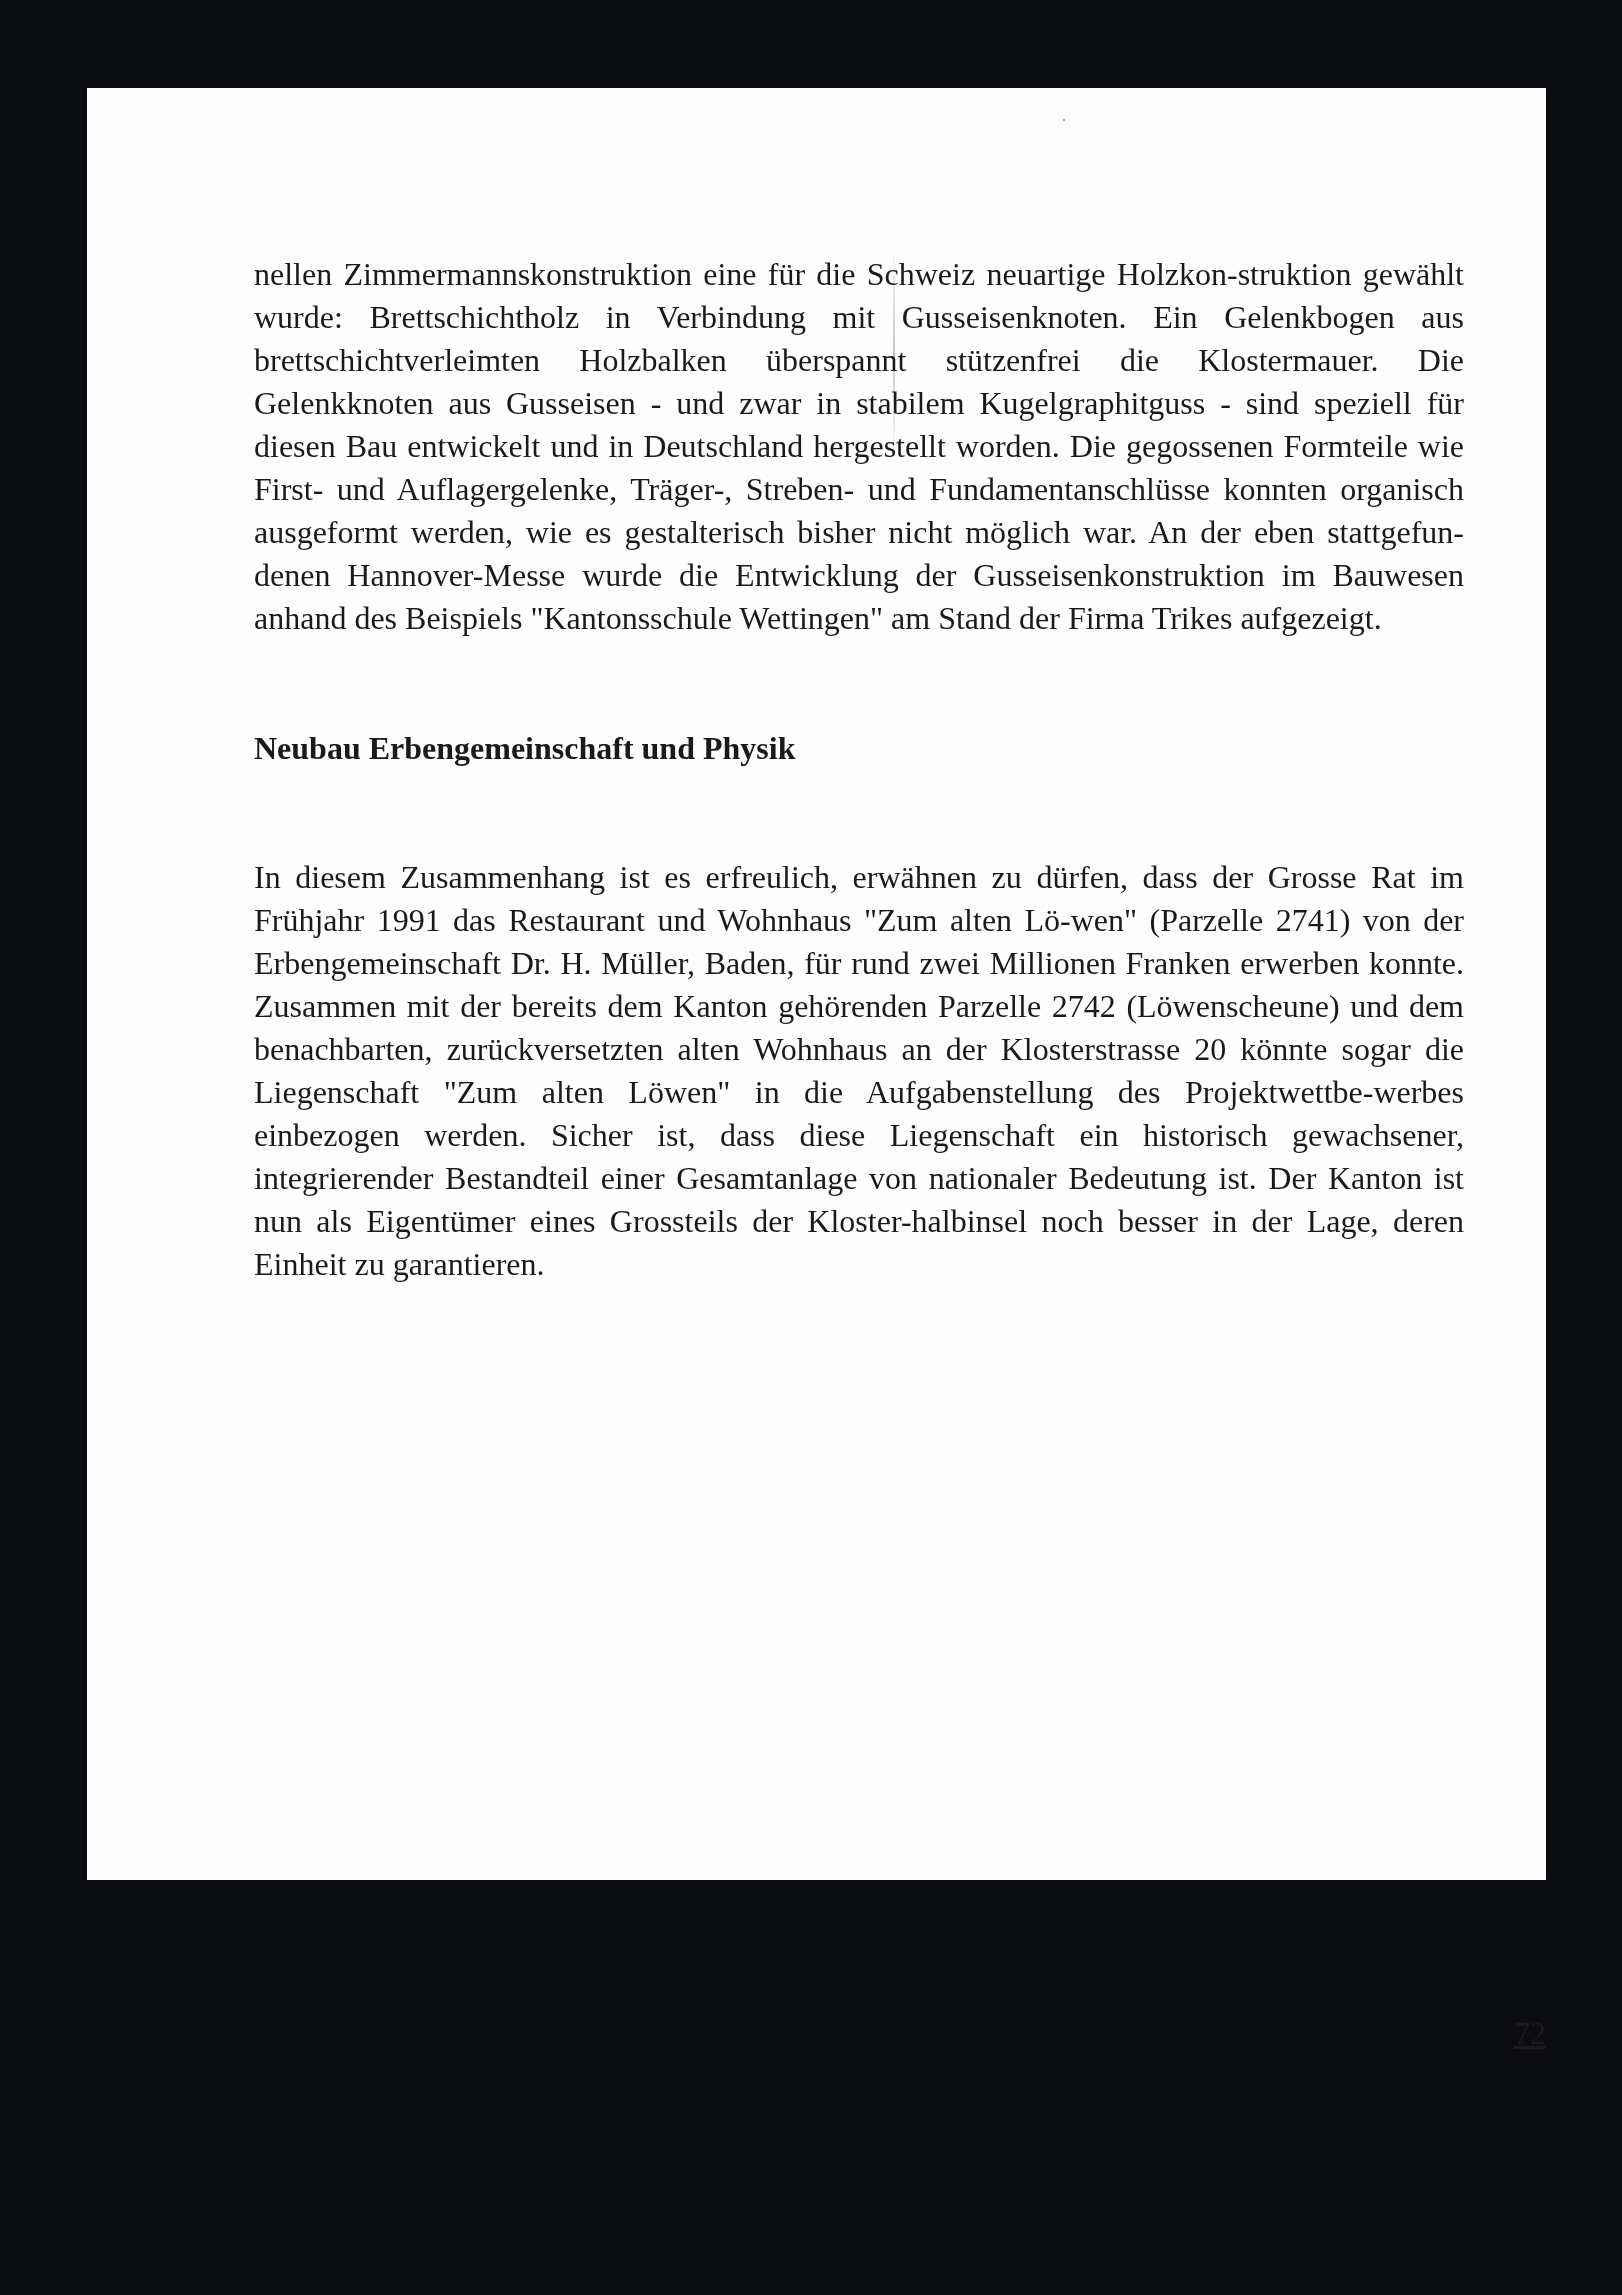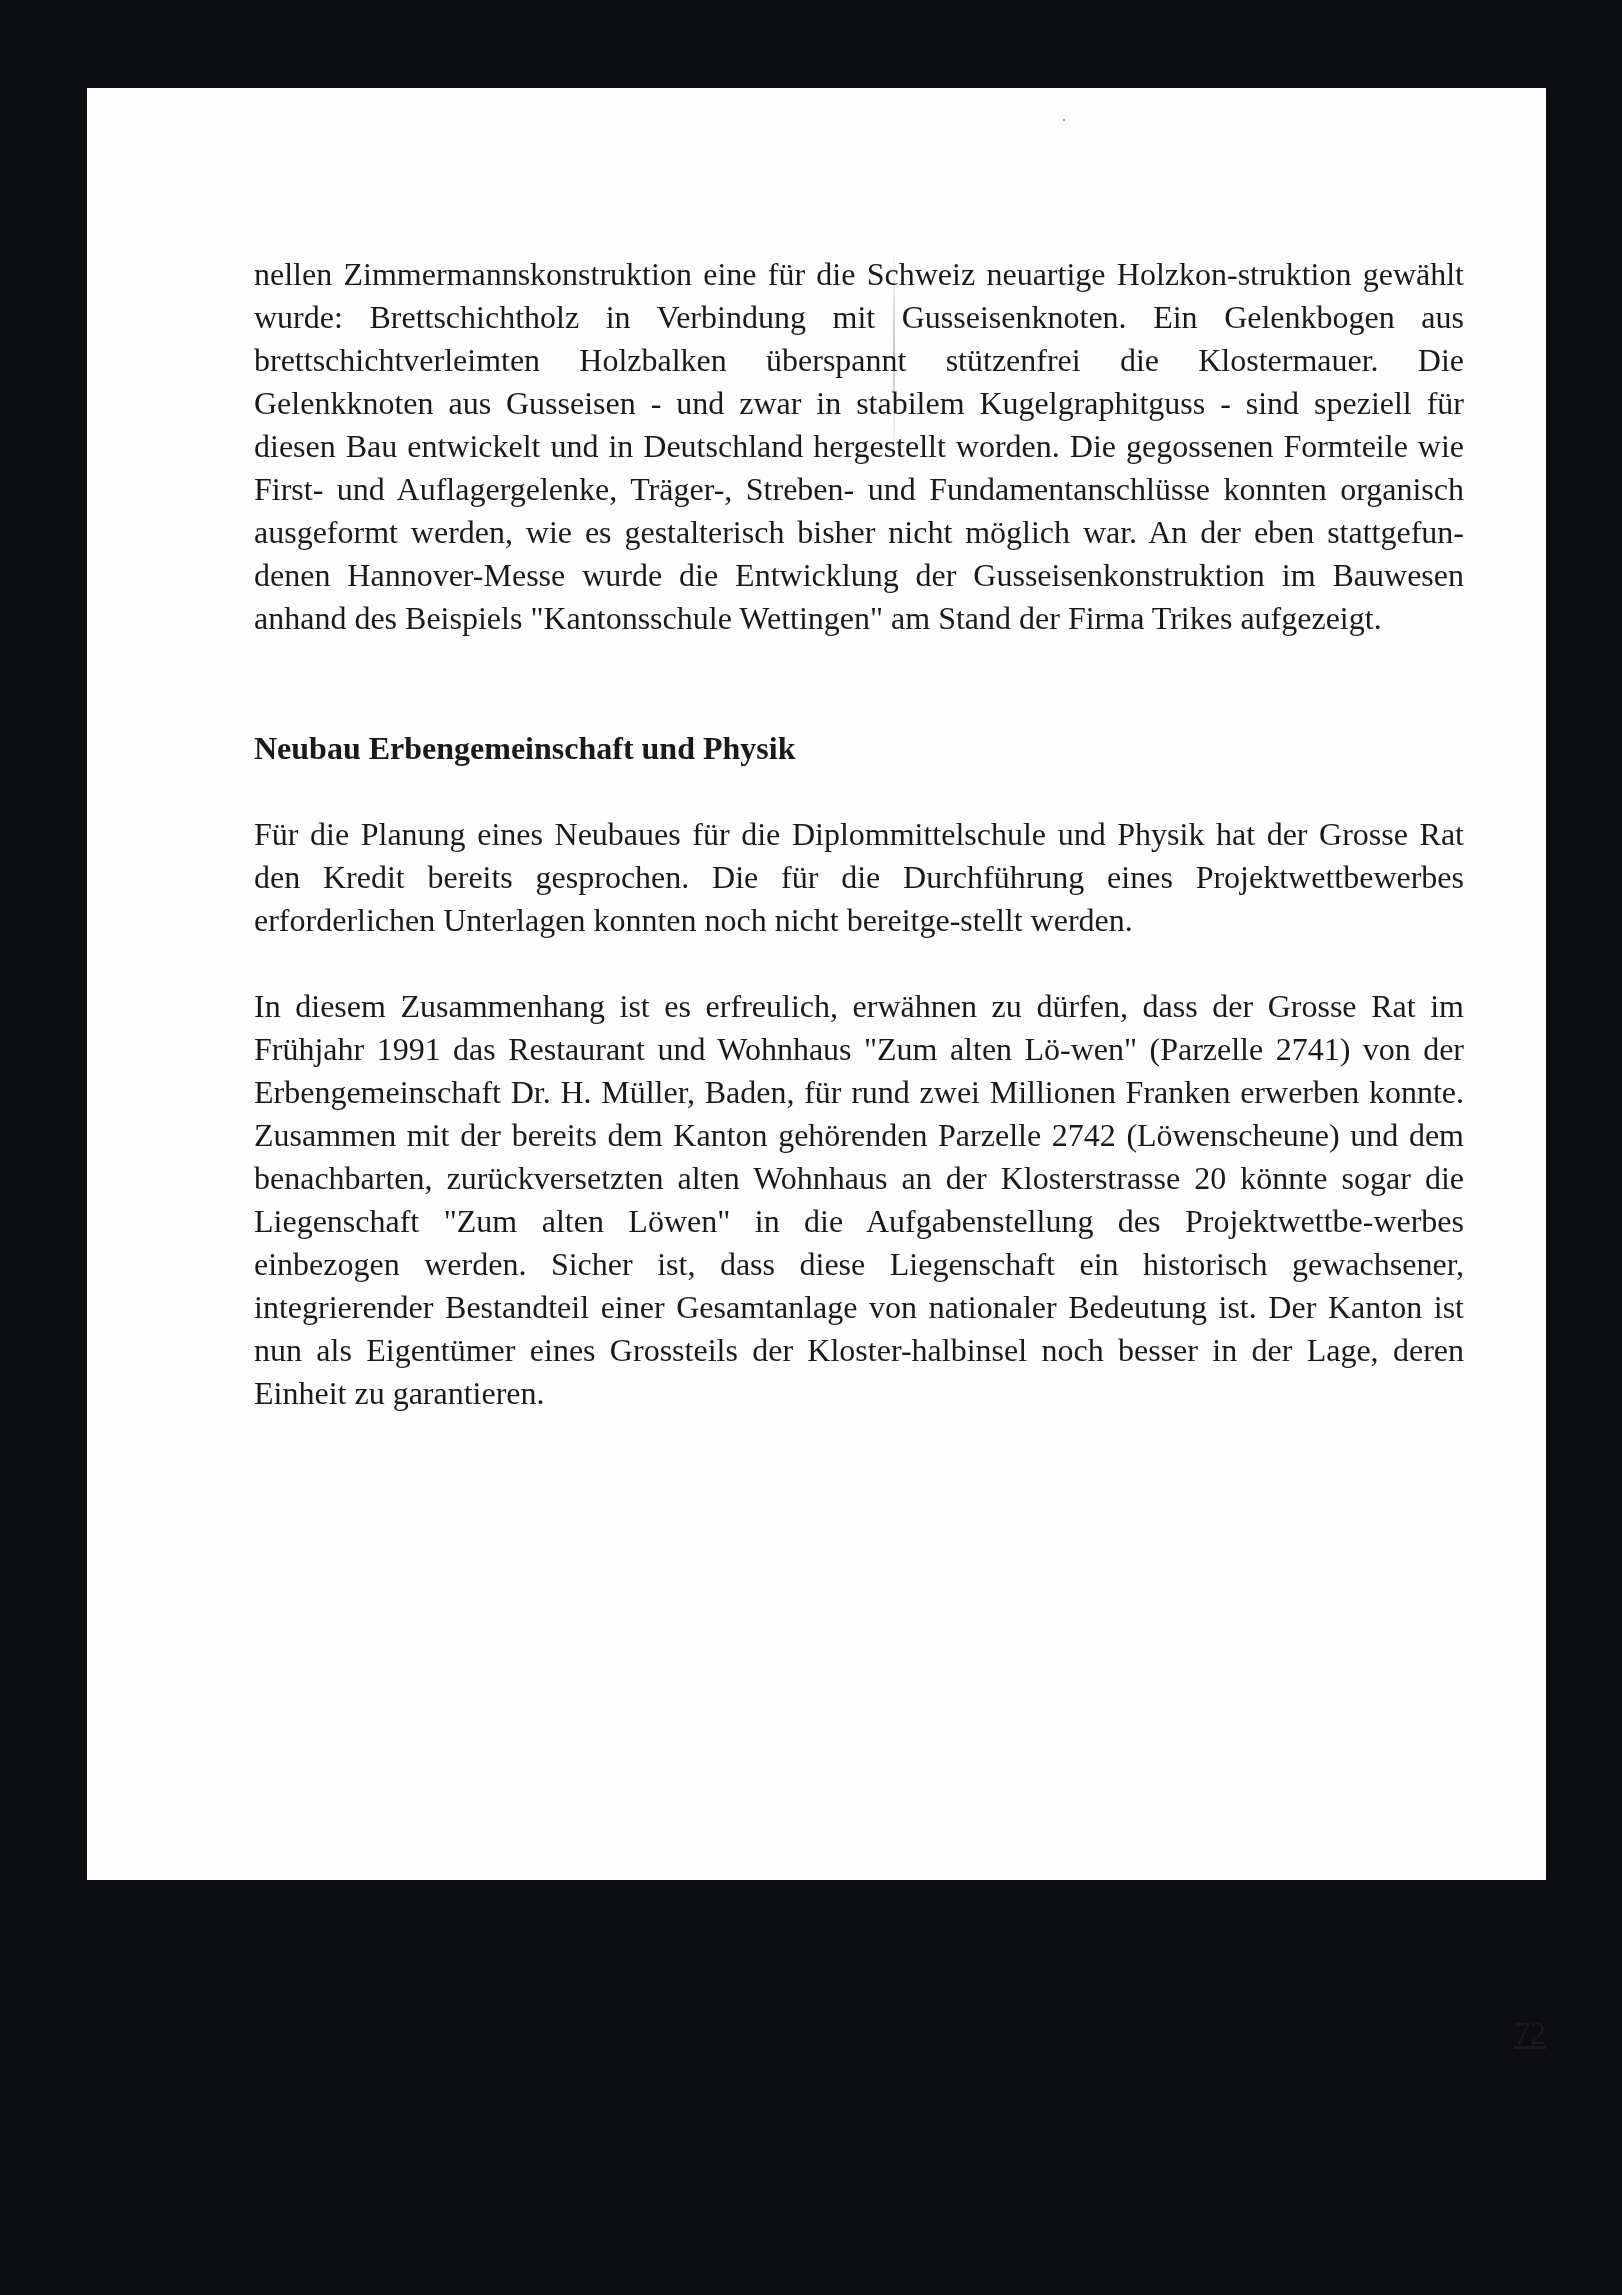--- a/index.html
+++ b/index.html
@@ -88,20 +88,19 @@
   <div class="speck"></div>
   <div class="scan-artifact"></div>
 
   <div class="content">
     <p class="para">nellen Zimmermannskonstruktion eine für die Schweiz neuartige Holzkon-struktion gewählt wurde: Brettschichtholz in Verbindung mit Gusseisenknoten. Ein Gelenkbogen aus brettschichtverleimten Holzbalken überspannt stützenfrei die Klostermauer. Die Gelenkknoten aus Gusseisen - und zwar in stabilem Kugelgraphitguss - sind speziell für diesen Bau entwickelt und in Deutschland hergestellt worden. Die gegossenen Formteile wie First- und Auflagergelenke, Träger-, Streben- und Fundamentanschlüsse konnten organisch ausgeformt werden, wie es gestalterisch bisher nicht möglich war. An der eben stattgefun-denen Hannover-Messe wurde die Entwicklung der Gusseisenkonstruktion im Bauwesen anhand des Beispiels "Kantonsschule Wettingen" am Stand der Firma Trikes aufgezeigt.</p>
 
     <div class="heading-gap-before"></div>
     <h2 class="heading">Neubau Erbengemeinschaft und Physik</h2>
     <div class="heading-gap-after"></div>
 
-    <p class="para">Für die Planung eines Neubaues für die Diplommittelschule und Physik hat der Grosse Rat den Kredit bereits gesprochen. Die für die Durchführung eines Projektwettbewerbes erforderlichen Unterlagen konnten noch nicht bereitge-stellt werden.</p>
     <div class="para-gap"></div>
     <p class="para">In diesem Zusammenhang ist es erfreulich, erwähnen zu dürfen, dass der Grosse Rat im Frühjahr 1991 das Restaurant und Wohnhaus "Zum alten Lö-wen" (Parzelle 2741) von der Erbengemeinschaft Dr. H. Müller, Baden, für rund zwei Millionen Franken erwerben konnte. Zusammen mit der bereits dem Kanton gehörenden Parzelle 2742 (Löwenscheune) und dem benachbarten, zurückversetzten alten Wohnhaus an der Klosterstrasse 20 könnte sogar die Liegenschaft "Zum alten Löwen" in die Aufgabenstellung des Projektwettbe-werbes einbezogen werden. Sicher ist, dass diese Liegenschaft ein historisch gewachsener, integrierender Bestandteil einer Gesamtanlage von nationaler Bedeutung ist. Der Kanton ist nun als Eigentümer eines Grossteils der Kloster-halbinsel noch besser in der Lage, deren Einheit zu garantieren.</p>
   </div>
 
   <div class="page-number">72</div>
 </div>
 
 
 </body></html>

